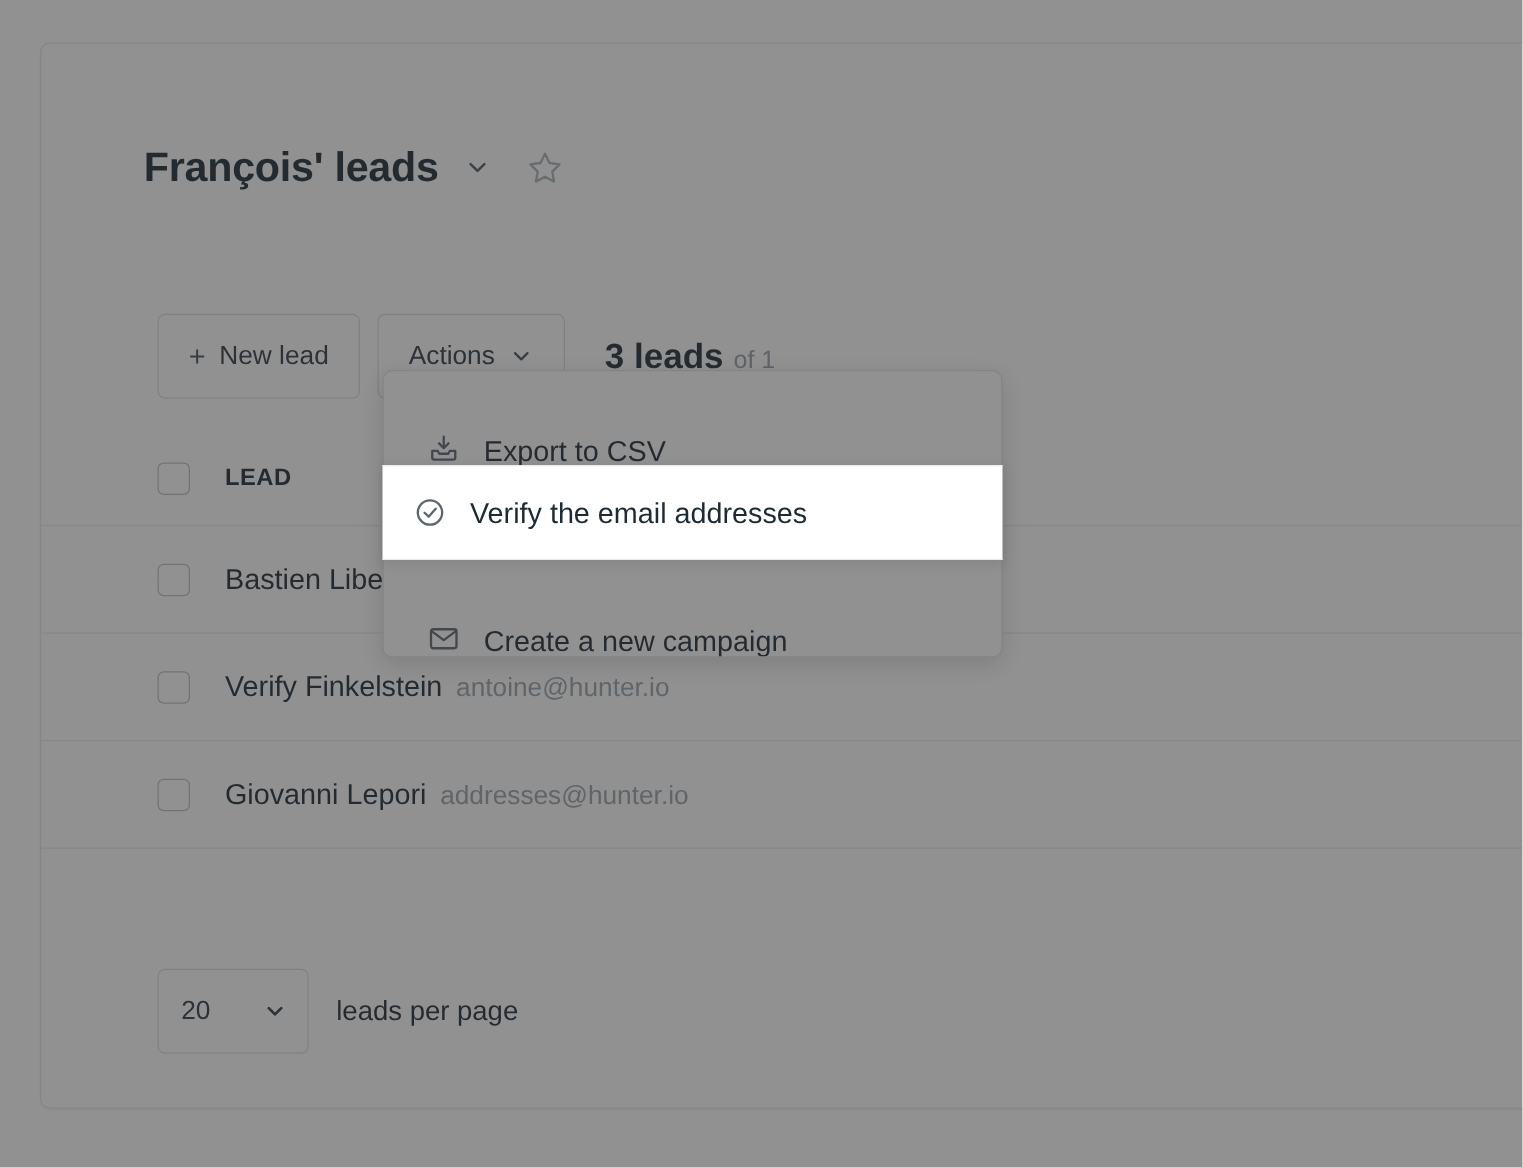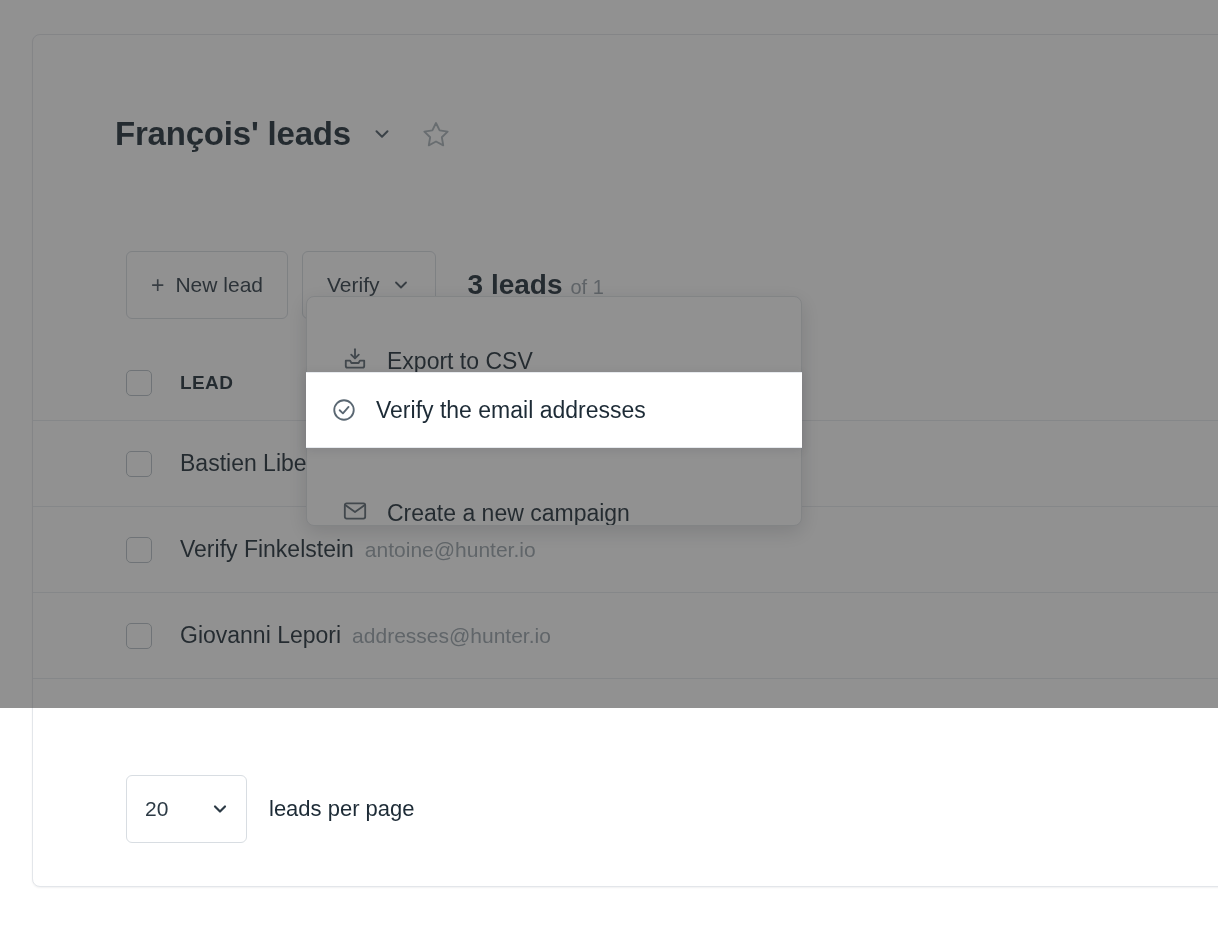--- a/index.html
+++ b/index.html
@@ -9,21 +9,21 @@
     height: 934px;
     overflow: hidden;
     font-family: "Liberation Sans", sans-serif;
     background: #ffffff;
   }
 
   
   #app {
     position: relative;
     width: 1218px;
-    height: 708px;
+    height: 934px;
     background: #ffffff;
   }
 
   
   .card {
     position: absolute;
     left: 32px;
     top: 34px;
     width: 1290px;          
     height: 853px;
@@ -301,21 +301,21 @@
           </svg>
       </div>
     </div>
 
     <div class="toolbar">
       <div class="btn">
         <span class="plus">+</span>
         <span>New lead</span>
       </div>
       <div class="btn">
-        <span>Verify</span>
+        <span>Actions</span>
         <span class="chev">
           <svg width="20" height="20" viewBox="0 0 24 24" fill="none" stroke="currentColor" stroke-width="2.2" stroke-linecap="round" stroke-linejoin="round">
               <polyline points="6 9 12 15 18 9"></polyline>
             </svg>
         </span>
       </div>
       <div class="lead-count">
         <span class="strong">3 leads</span>
         <span class="muted">of 1</span>
       </div>

